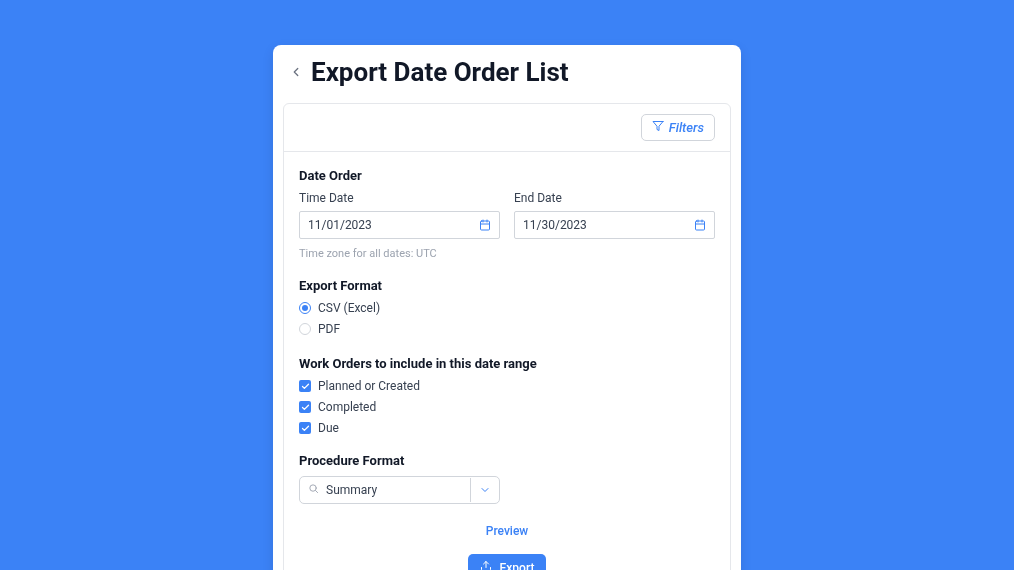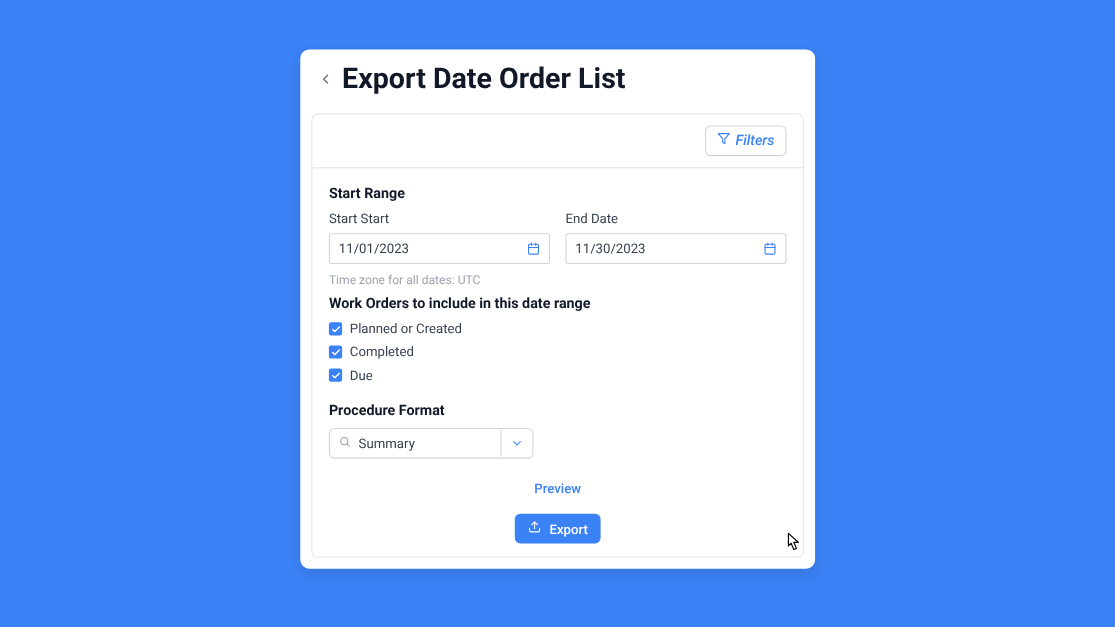--- a/index.html
+++ b/index.html
@@ -99,21 +99,21 @@
     .date-value {
       flex: 1;
     }
     .calendar-icon {
       display: flex;
     }
     .helper-text {
       font-size: 11px;
       color: #9ca3af;
       margin-top: 8px;
-      margin-bottom: 8px;
+      margin-bottom: 18px;
     }
     .export-format {
       margin-bottom: 20px;
     }
     .radio-row, .check-row {
       display: flex;
       align-items: center;
       gap: 7px;
       margin-bottom: 7px;
       font-size: 12px;
@@ -151,21 +151,21 @@
     }
     .checkbox svg {
       display: block;
     }
     .procedure-section {
       margin-bottom: 14px;
     }
     .select-box {
       display: flex;
       align-items: center;
-      width: 186px;
+      width: 201px;
       border: 1px solid #d1d5db;
       border-radius: 5px;
       overflow: hidden;
     }
     .select-main {
       flex: 1;
       display: flex;
       align-items: center;
       gap: 7px;
       padding: 6px 8px;
@@ -232,24 +232,24 @@
           <svg width="12" height="12" viewBox="0 0 24 24" fill="none" stroke="#3b82f6" stroke-width="2" stroke-linecap="round" stroke-linejoin="round">
               <polygon points="22 3 2 3 10 12.46 10 19 14 21 14 12.46 22 3"></polygon>
             </svg>
         </span>
         <span>Filters</span>
       </div>
     </div>
 
     <div class="content-body">
 
-      <div class="section-heading">Start Range</div>
+      <div class="section-heading">Date Order</div>
       <div class="date-row">
         <div class="date-group">
-          <span class="field-label">Start Start</span>
+          <span class="field-label">Time Date</span>
           <div class="date-input">
             <span class="date-value">11/01/2023</span>
             <span class="calendar-icon">
               <svg width="12" height="12" viewBox="0 0 24 24" fill="none" stroke="#3b82f6" stroke-width="2" stroke-linecap="round" stroke-linejoin="round">
                   <rect x="3" y="4" width="18" height="18" rx="2"></rect>
                   <line x1="16" y1="2" x2="16" y2="6"></line>
                   <line x1="8" y1="2" x2="8" y2="6"></line>
                   <line x1="3" y1="10" x2="21" y2="10"></line>
                 </svg>
             </span>
@@ -265,20 +265,33 @@
                   <line x1="16" y1="2" x2="16" y2="6"></line>
                   <line x1="8" y1="2" x2="8" y2="6"></line>
                   <line x1="3" y1="10" x2="21" y2="10"></line>
                 </svg>
             </span>
           </div>
         </div>
       </div>
       <div class="helper-text">Time zone for all dates: UTC</div>
 
+      <div class="export-format">
+        <div class="section-heading">Export Format</div>
+        <div class="radio-row">
+          <span class="radio checked">
+              <span class="radio-dot"></span>
+            </span>
+          <span>CSV (Excel)</span>
+        </div>
+        <div class="radio-row">
+          <span class="radio"></span>
+          <span>PDF</span>
+        </div>
+      </div>
 
       <div class="work-orders-section">
         <div class="section-heading">Work Orders to include in this date range</div>
         <div class="check-row">
           <span class="checkbox">
             <svg width="9" height="9" viewBox="0 0 24 24" fill="none" stroke="white" stroke-width="3.5" stroke-linecap="round" stroke-linejoin="round">
                 <polyline points="20 6 9 17 4 12"></polyline>
               </svg>
           </span>
           <span>Planned or Created</span>

